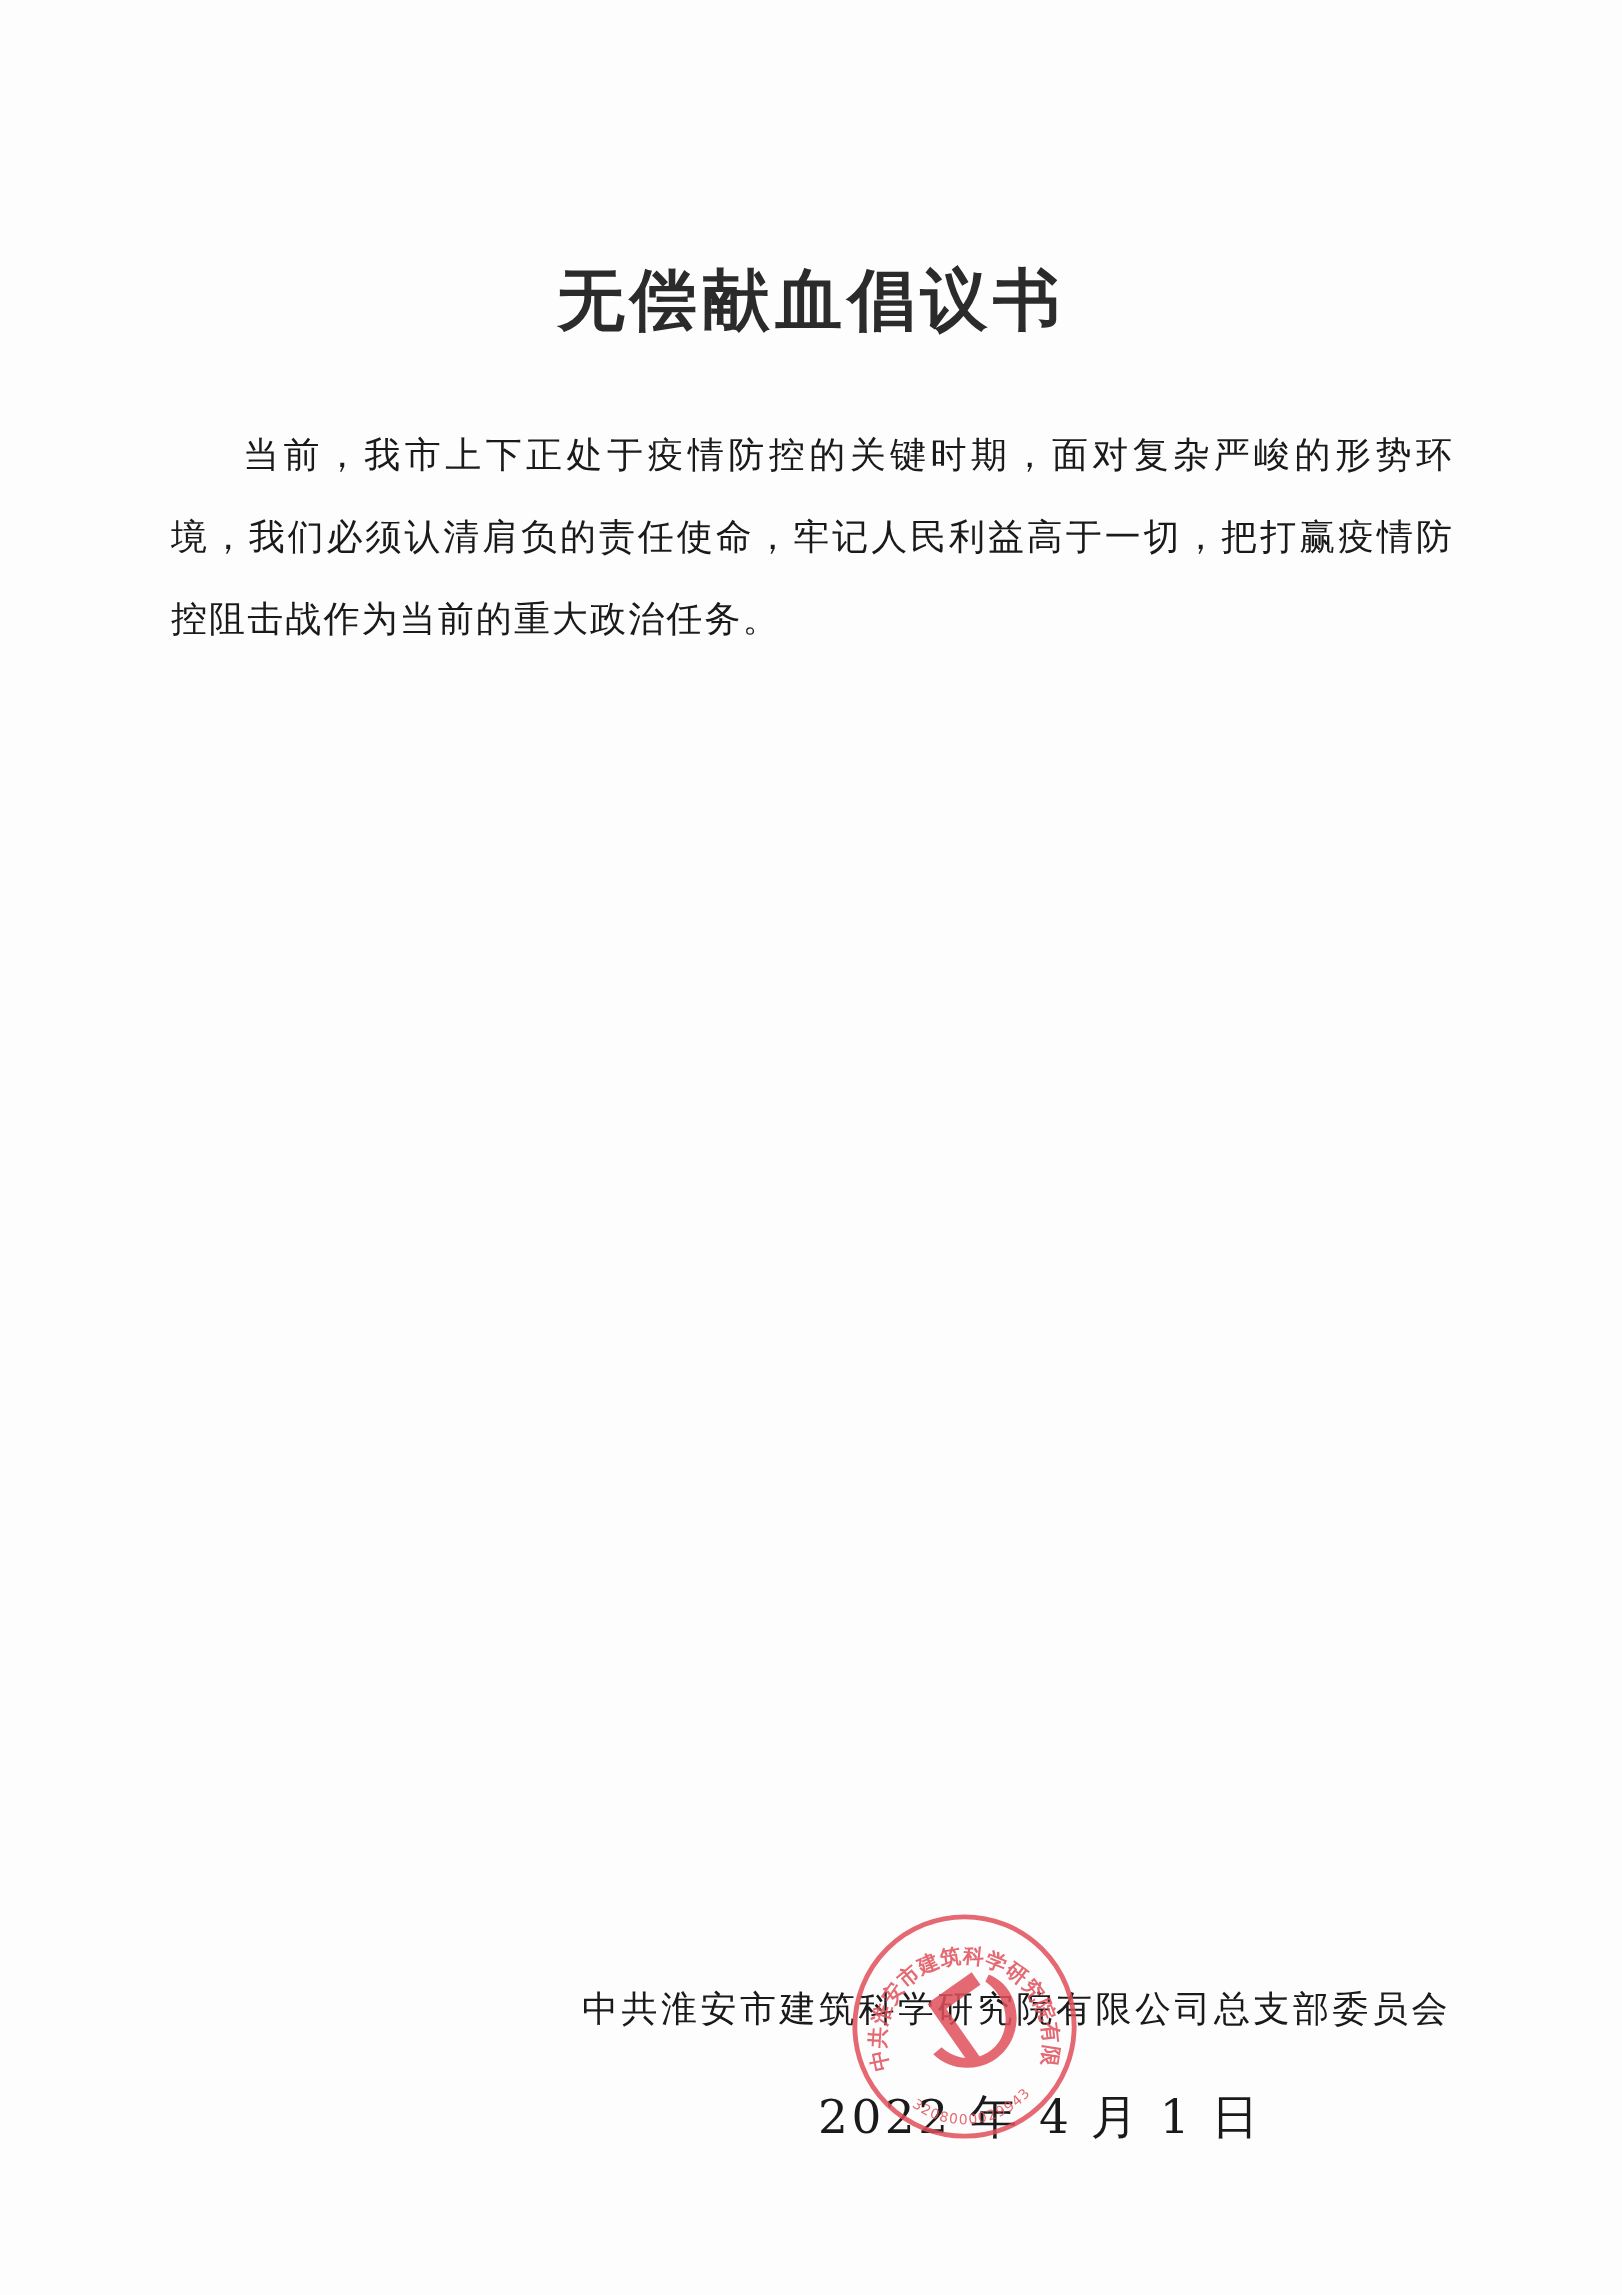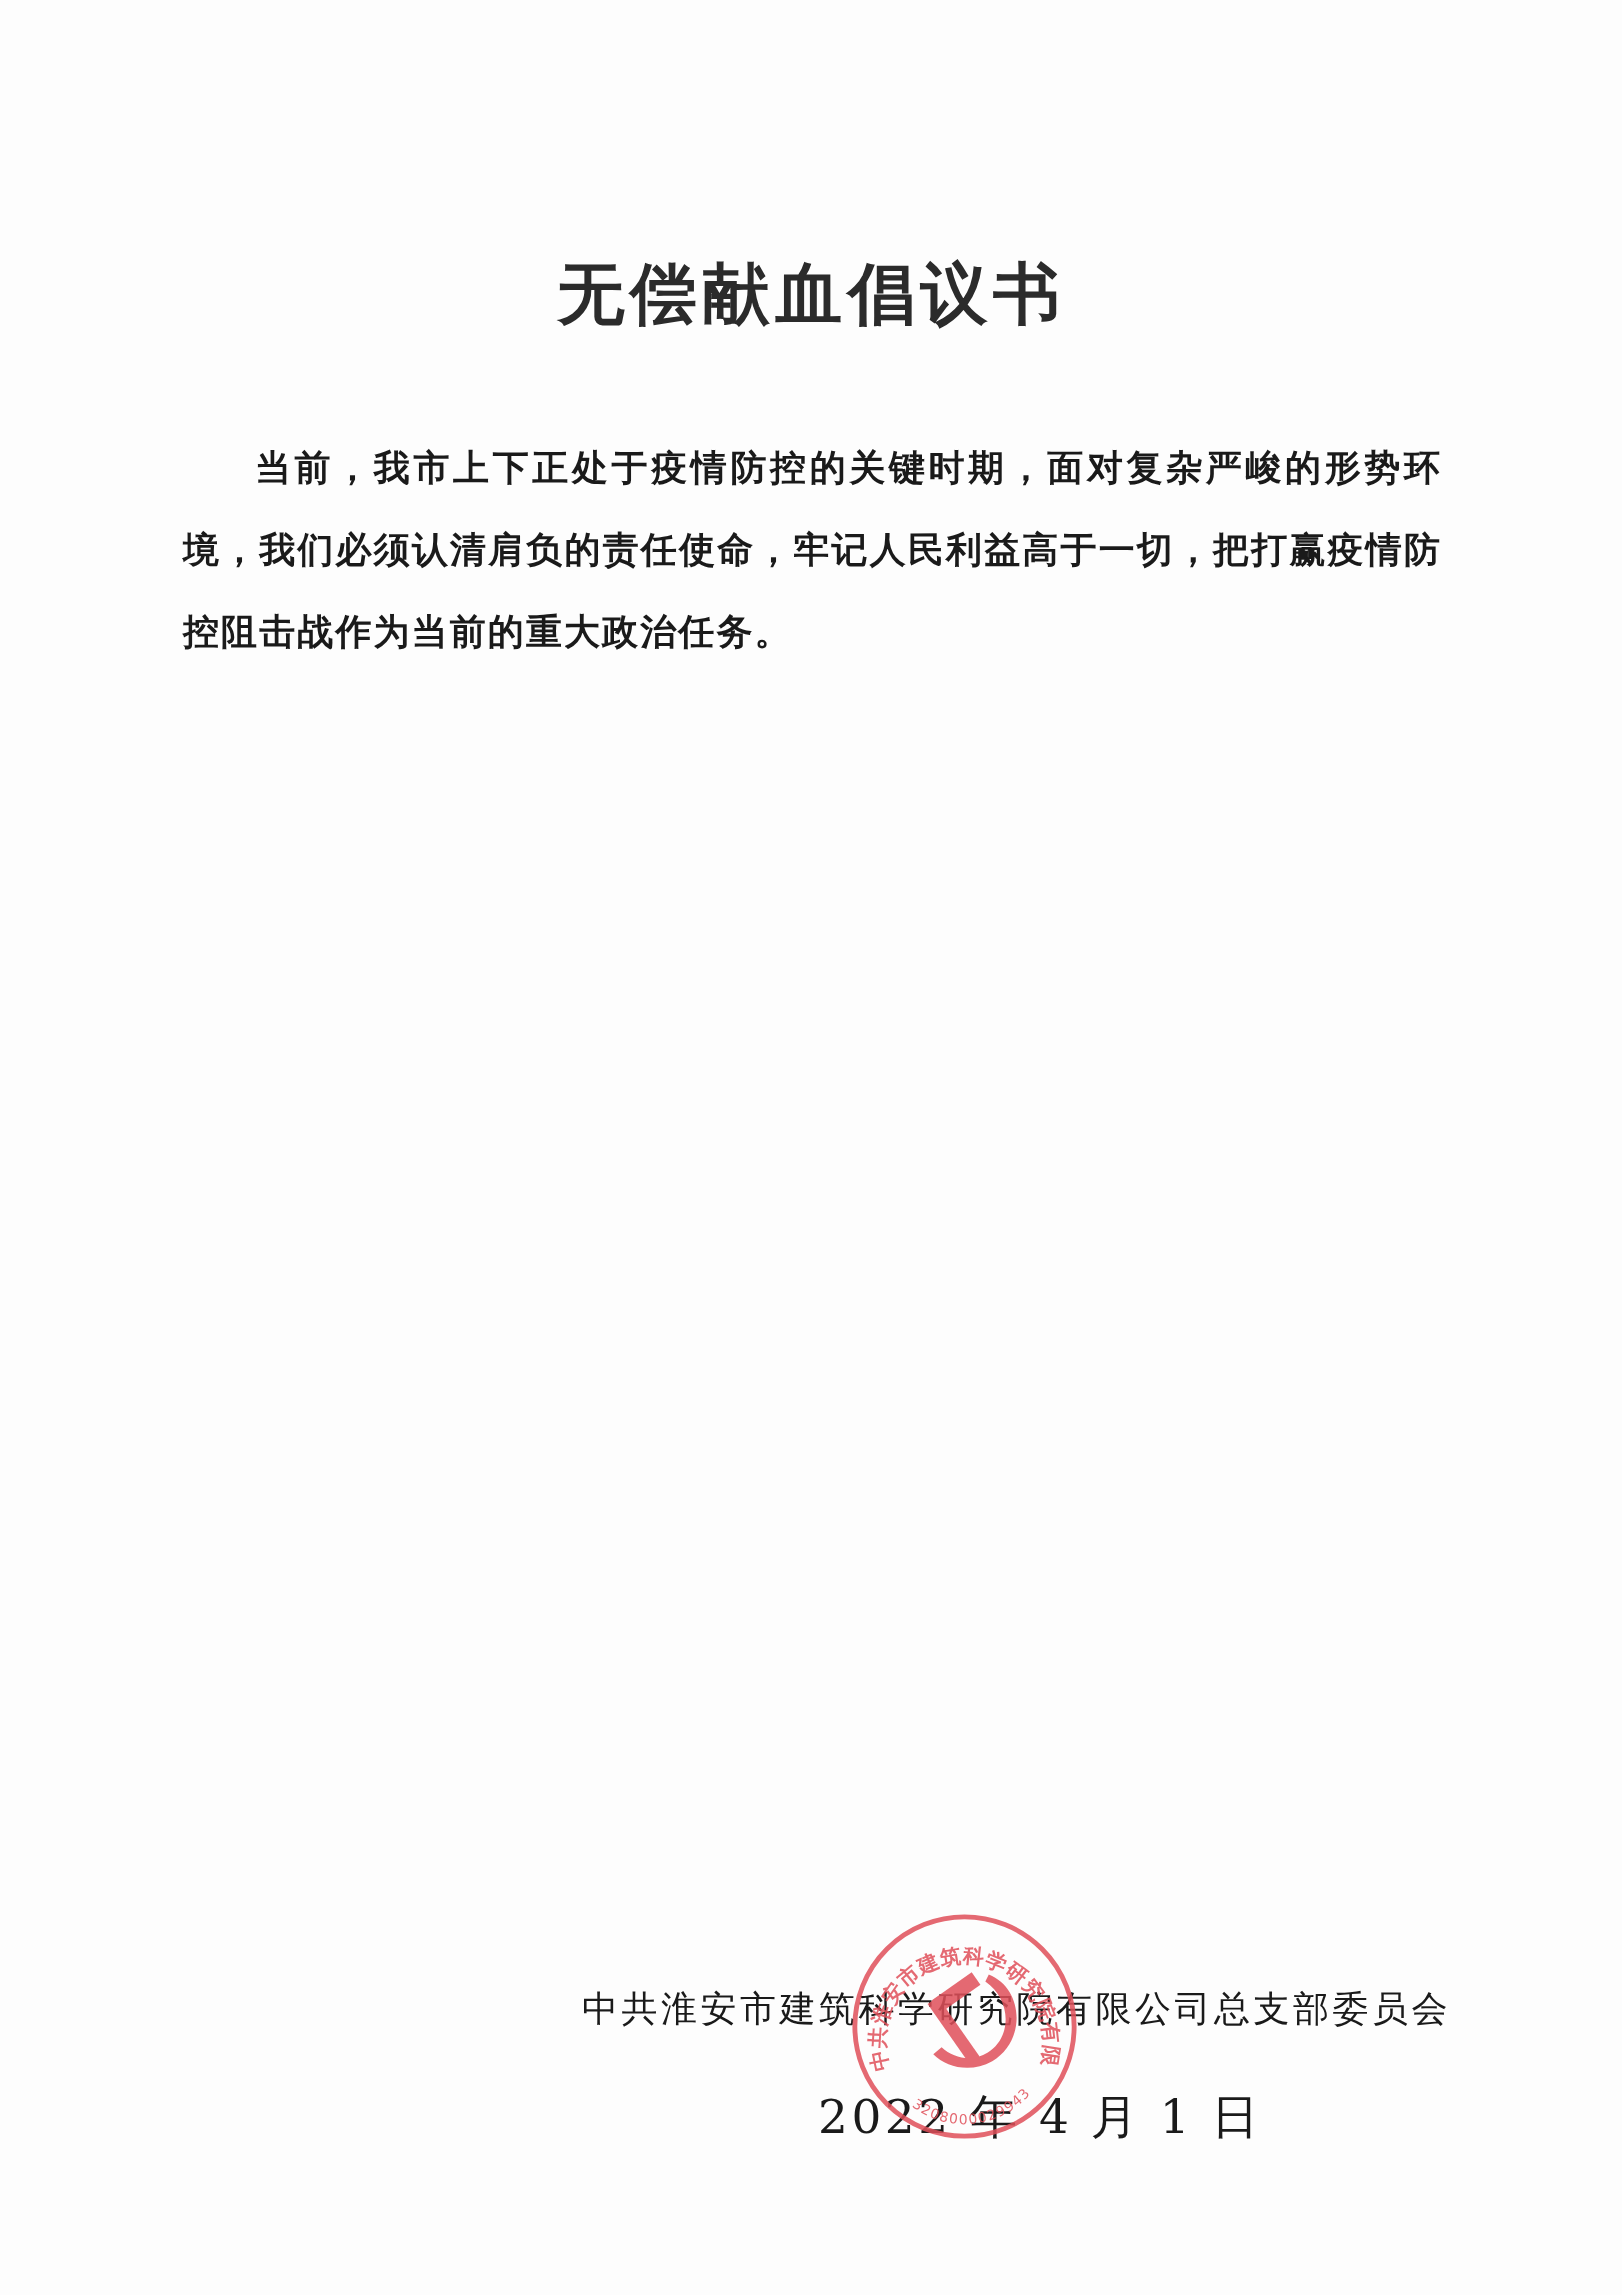--- a/index.html
+++ b/index.html
@@ -21,46 +21,45 @@
     width: 1623px;
     height: 2295px;
     background: #fdfdfd;
   }
   .title {
     position: absolute;
     left: 0;
     width: 1623px;
     top: 221px;
     text-align: center;
-    font-family: Liberation Mono, monospace;
+    font-family: Liberation Sans, sans-serif;
     font-weight: bold;
     font-size: 67px;
     letter-spacing: 5.6px;
     color: #2b2b2b;
     line-height: 1;
   }
   .body {
     position: absolute;
     left: 167px;
     top: 410px;
     width: 1291px;
     font-size: 36px;
     line-height: 82px;
     color: #1a1a1a;
   }
   .salutation {
     margin: 0;
     letter-spacing: 2.8px;
   }
   .para {
-    margin: 16px;
+    margin: 4px;
     text-indent: 72px;
     text-align: justify;
     letter-spacing: 2.1px;
-    font-weight: bold;
   }
   .para + .para, .salutation + .para {
     margin-top: 9.7px;
   }
   .org-name {
     position: absolute;
     right: 172px;
     top: 1985px;
     font-size: 36px;
     letter-spacing: 3.5px;

